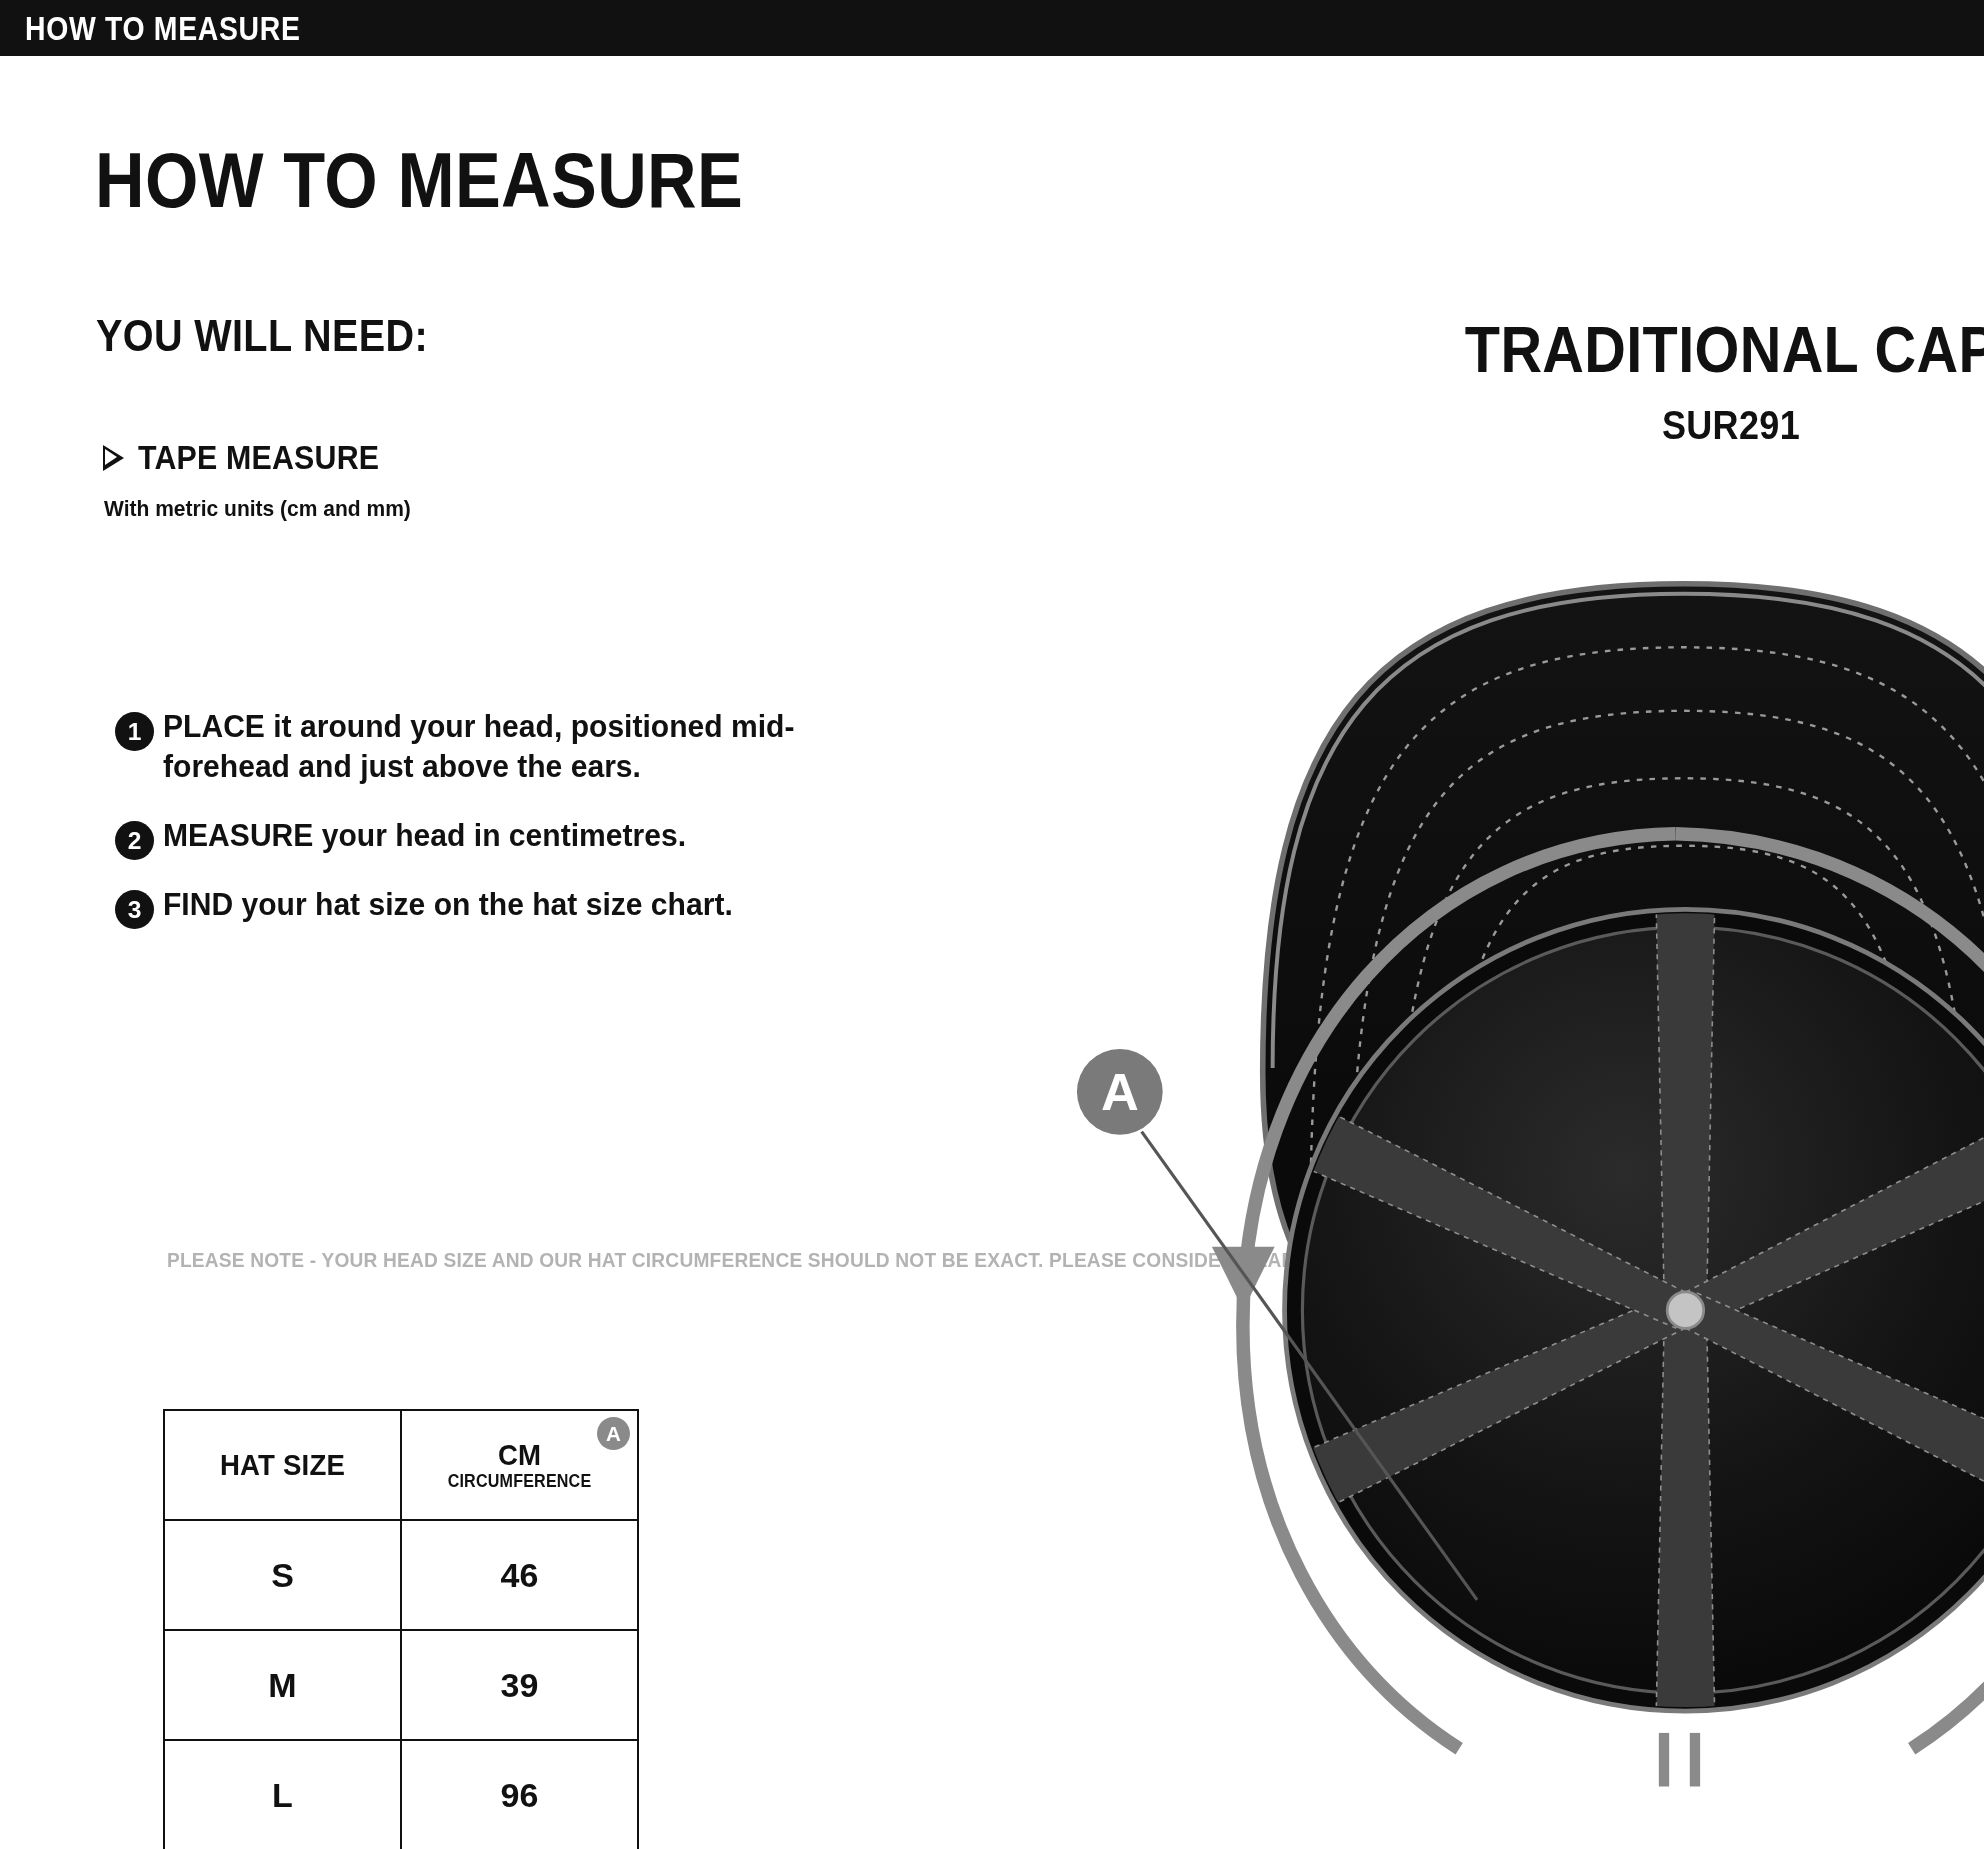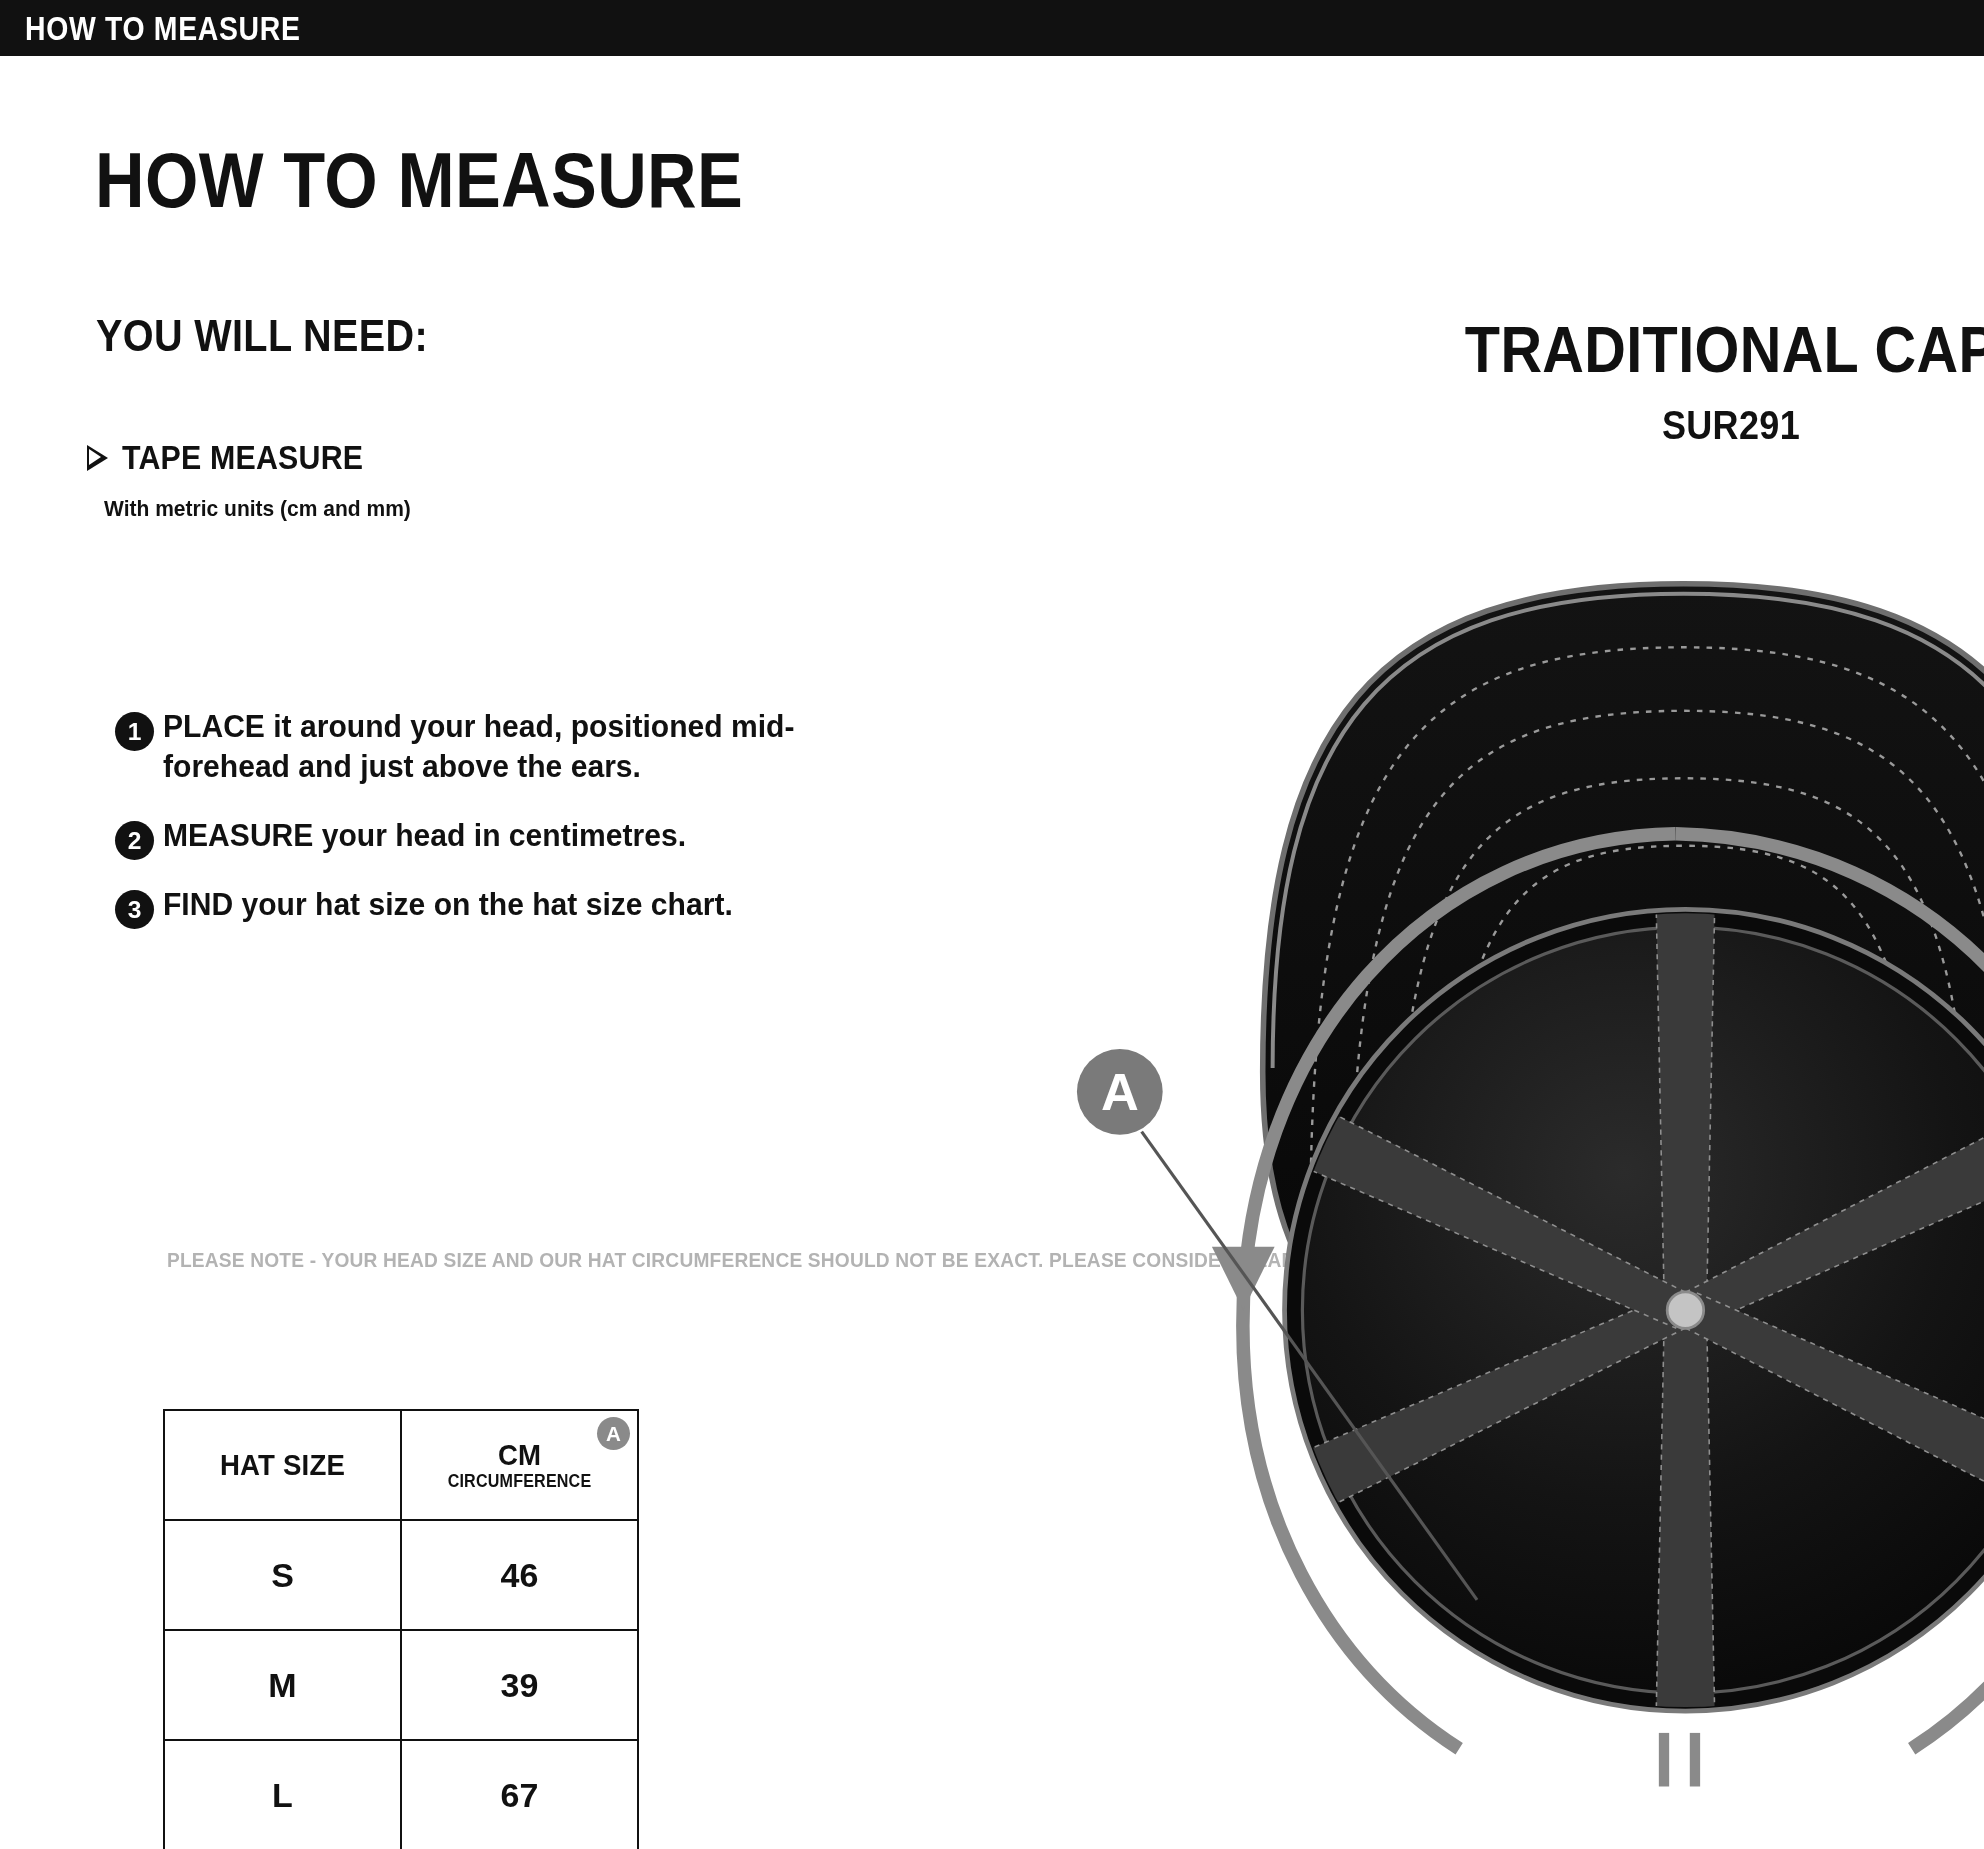--- a/index.html
+++ b/index.html
@@ -64,21 +64,21 @@
     color: #111111;
     letter-spacing: 0.4px;
     line-height: 44px;
     white-space: nowrap;
     transform: scaleX(0.90);
     transform-origin: left top;
   }
 
   .need-row {
     position: absolute;
-    left: 87px;
+    left: 103px;
     top: 441px;
     display: flex;
     align-items: center;
   }
   .tri-icon {
     width: 0; height: 0;
     border-left: 21.4px solid #111111;
     border-top: 13.5px solid transparent;
     border-bottom: 13.5px solid transparent;
     position: relative;
@@ -325,21 +325,21 @@
       <tr>
         <td class="body-cell">S</td>
         <td class="body-cell">46</td>
       </tr>
       <tr>
         <td class="body-cell">M</td>
         <td class="body-cell">39</td>
       </tr>
       <tr>
         <td class="body-cell">L</td>
-        <td class="body-cell">67</td>
+        <td class="body-cell">96</td>
       </tr>
     </tbody>
   </table>
 
   <div class="prod-title">TRADITIONAL CAP</div>
   <div class="prod-code">SUR291</div>
 
   <div class="cap-wrap">
     <svg class="cap-svg" viewBox="0 0 3050 3260">
       <defs>

